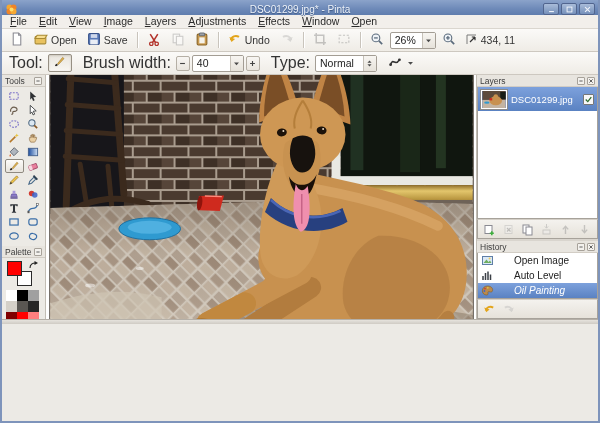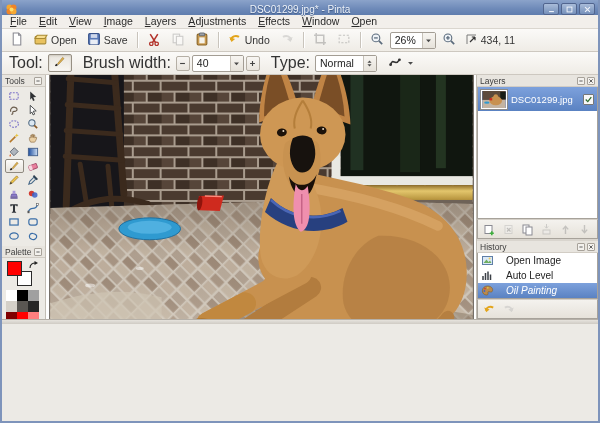--- a/index.html
+++ b/index.html
@@ -64,21 +64,21 @@
   .pfbtn{width:16px;height:16px;display:flex;align-items:center;justify-content:center;border-radius:2px;}
   .pfbtn svg{width:13px;height:13px;}
   .pfbtn.disabled{opacity:.4;filter:grayscale(1);}
   .layer-row{height:24px;display:flex;align-items:center;gap:4px;padding:0 3px;}
   .layer-row.selected{background:linear-gradient(#7da1dc,#5a82c2);color:#fff;}
   .layer-thumb{width:26px;height:19px;border:1px solid #fff;outline:1px solid #8a8a8a;flex:none;}
   .layer-thumb svg{display:block;width:100%;height:100%;}
   .layer-name{font-size:9.5px;flex:1;white-space:nowrap;overflow:hidden;}
   .layer-check{width:11px;height:11px;background:#f8f8f8;border:1px solid #777;border-radius:1px;flex:none;display:flex;align-items:center;justify-content:center;}
   .layer-check svg{width:9px;height:9px;}
-  .history-row{height:15px;display:flex;align-items:center;gap:12px;padding:0 3px;font-size:10px;color:#222;}
+  .history-row{height:15px;display:flex;align-items:center;gap:20px;padding:0 3px;font-size:10px;color:#222;}
   .history-row.selected{background:linear-gradient(#7da1dc,#5a82c2);color:#fff;font-style:italic;}
   .history-row .hicon{width:13px;height:13px;flex:none;}
   .history-row .hicon svg{width:13px;height:13px;}
   .bottom-strip{height:5px;background:linear-gradient(#e6e3dd,#cfcbc4);border-top:1px solid #b5b0a8;}
 </style>
 </head>
 <body>
 
 <div class="window">
 

